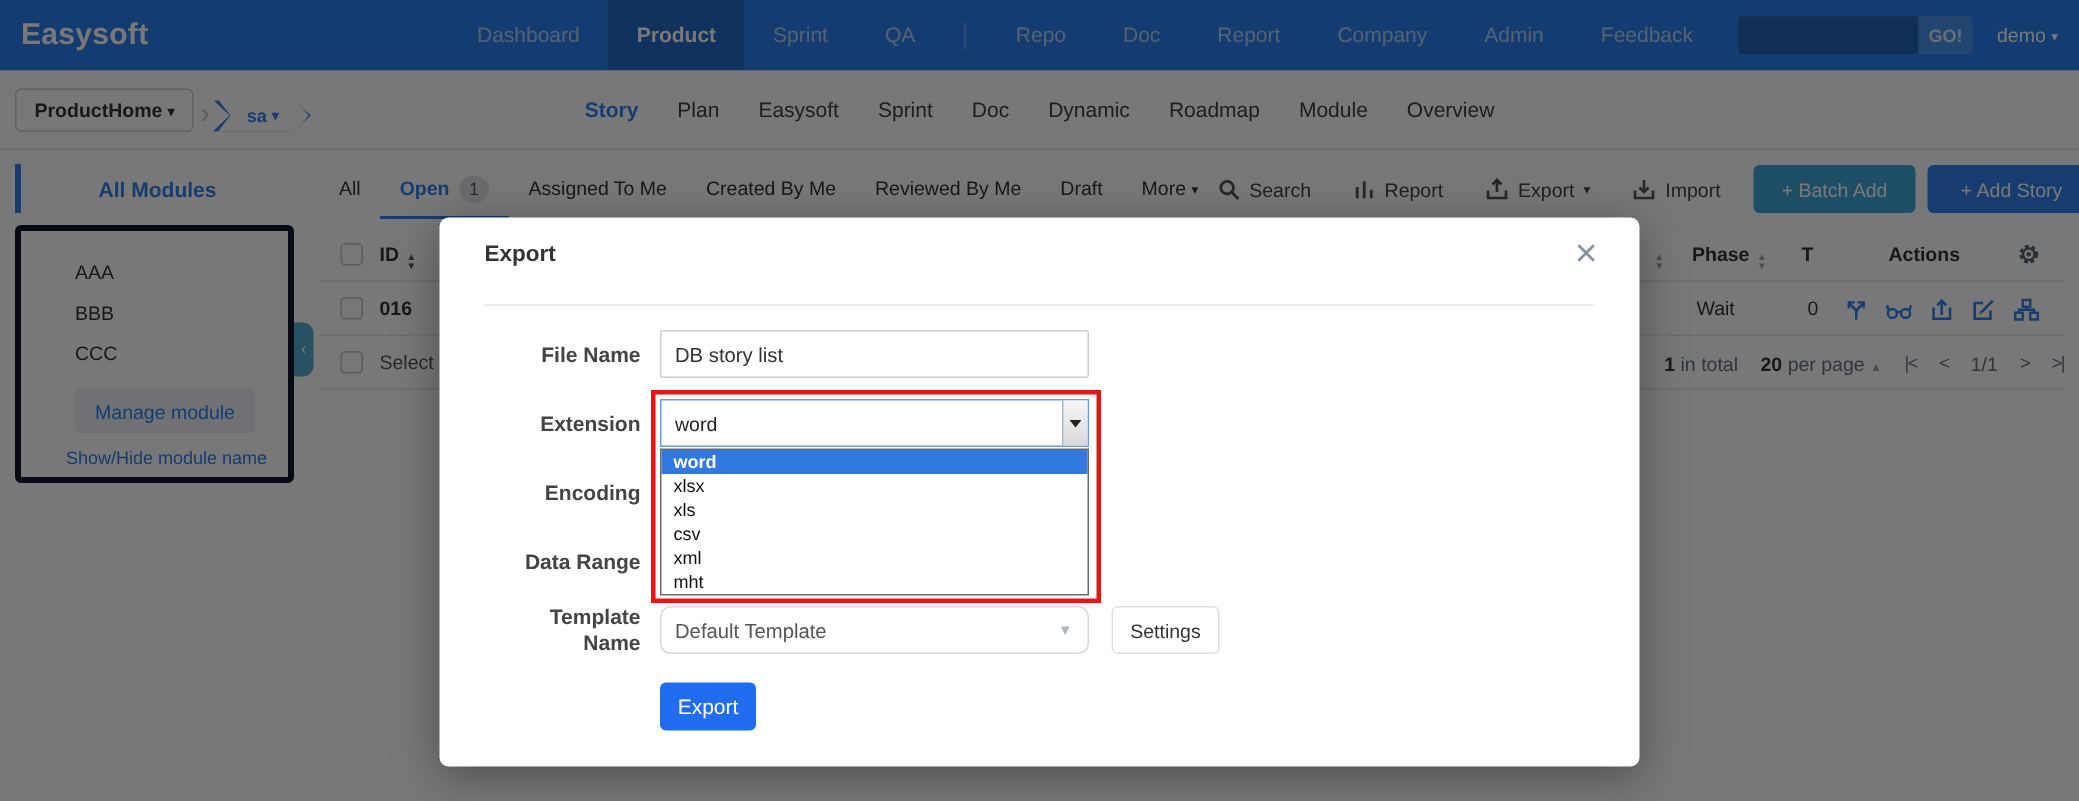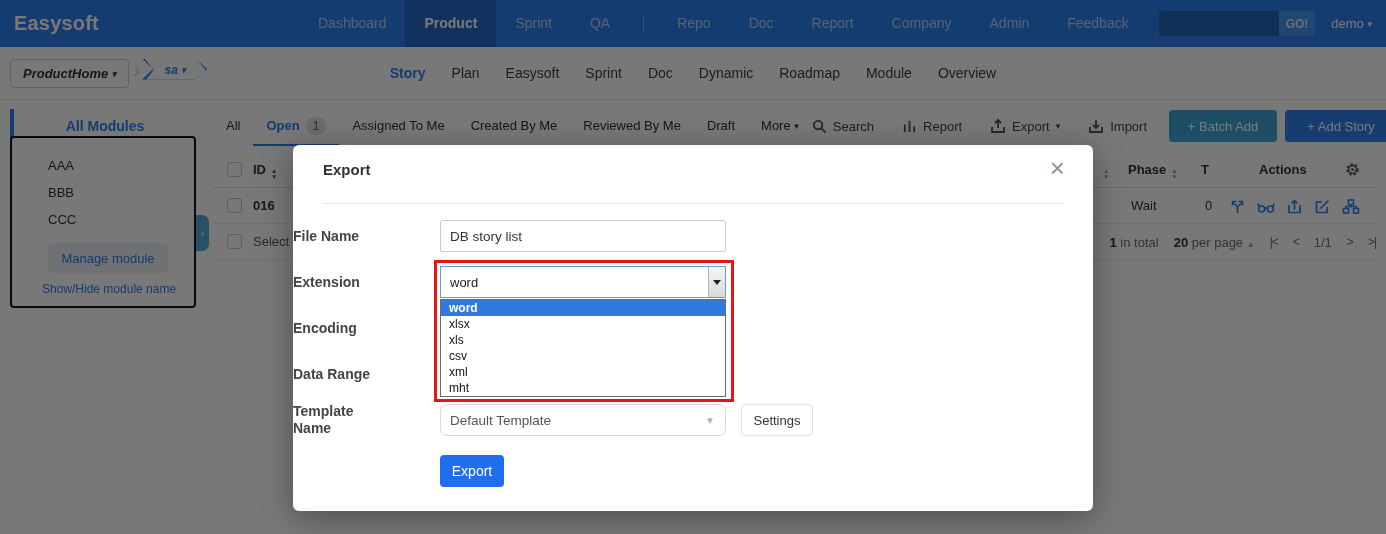--- a/index.html
+++ b/index.html
@@ -17,35 +17,35 @@
   .nav-item.active { background:rgba(0,0,0,.16); color:#fff; font-weight:700; }
   .nav-sep { width:1px; height:18px; background:rgba(255,255,255,.38); margin:0 14px; }
   .nav-right { margin-left:auto; display:flex; align-items:center; gap:10px; padding-right:14px; }
   .nav-search { width:120px; height:25px; border:none; background:rgba(0,0,0,.22); border-radius:2px 0 0 2px; padding:0 8px; color:#fff; font-size:13px; outline:none; }
   .go-btn { height:25px; margin-left:-10px; background:rgba(255,255,255,.14); color:rgba(255,255,255,.8); font-size:12px; font-weight:700; border:none; border-radius:0 2px 2px 0; padding:0 7px; cursor:pointer; }
   .nav-user { color:#fff; font-size:13px; cursor:pointer; margin-left:6px; white-space:nowrap; }
   .caret { font-size:9px; vertical-align:1px; }
 
   
   .subnav { position:absolute; left:0; top:47px; width:100%; height:53px; background:#fff; border-bottom:1px solid #e2e6eb; display:flex; align-items:center; }
-  .crumbs { display:flex; align-items:flex-start; margin-left:10px;font-style:italic; }
+  .crumbs { display:flex; align-items:flex-end; margin-left:10px; }
   .product-switcher { border:1px solid #c9ced6; border-radius:4px; padding:6px 12px; font-size:13px; font-weight:700; color:#333; cursor:pointer; background:#fff; white-space:nowrap; }
   .crumb-chev { color:#c3c8cf; font-size:20px; margin:0 2px 0 4px; }
   .branch-arrow { position:relative; display:inline-block; background:#2f80ed; clip-path:polygon(0 0, calc(100% - 12px) 0, 100% 50%, calc(100% - 12px) 100%, 0 100%, 11px 50%); padding:1.5px; cursor:pointer; }
   .branch-arrow .inner { clip-path:polygon(0 0, calc(100% - 11px) 0, 100% 50%, calc(100% - 11px) 100%, 0 100%, 10px 50%); background:#fff; padding:6px 20px 6px 21px; font-size:12px; font-weight:700; color:#2f80ed; white-space:nowrap; }
   .subnav-menu { position:absolute; left:50%; transform:translateX(-50%); display:flex; align-items:center; }
   .subnav-item { padding:0 13px; font-size:14px; color:#3a4049; cursor:pointer; white-space:nowrap; }
   .subnav-item.active { color:#2f80ed; font-weight:700; }
 
   
   .module-tab { position:absolute; left:10px; top:109px; width:190px; height:33px; background:#fff;
     clip-path:polygon(0 0, calc(100% - 13px) 0, 100% 50%, calc(100% - 13px) 100%, 0 100%);
     display:flex; align-items:center; justify-content:center; font-size:14px; font-weight:700; color:#2f80ed; cursor:pointer; }
   .module-tab::before { content:""; position:absolute; left:0; top:0; bottom:0; width:4px; background:#2f80ed; }
-  .module-panel { position:absolute; left:10px; top:136px; width:186px; height:172px; background:#fff; border:2px solid #0f172a; border-radius:4px; padding:14px 0 0 36px; }
+  .module-panel { position:absolute; left:10px; top:150px; width:186px; height:172px; background:#fff; border:4px solid #0f172a; border-radius:4px; padding:14px 0 0 36px; }
   .module-item { font-size:13px; color:#333; line-height:27px; cursor:pointer; }
   .manage-btn { margin:10px 0 0 0; width:120px; height:30px; background:#edf1f6; color:#2f80ed; font-size:13px; border:none; border-radius:4px; cursor:pointer; }
   .toggle-link { display:block; margin:9px 0 0 -6px; font-size:12px; color:#2f80ed; cursor:pointer; text-decoration:none; }
   .collapse-handle { position:absolute; left:196px; top:215px; width:13px; height:36px; background:#55aecf; border-radius:0 7px 7px 0; color:#fff; font-size:11px; display:flex; align-items:center; justify-content:center; cursor:pointer; }
 
   
   .toolbar { position:absolute; left:213px; top:106px; right:10px; height:40px; display:flex; align-items:center; }
   .tab { height:40px; line-height:40px; padding:0 13px; font-size:13px; color:#333; cursor:pointer; white-space:nowrap; }
   .tab.active { color:#2f80ed; font-weight:700; box-shadow:inset 0 -2px 0 #2f80ed; }
   .badge { display:inline-block; background:#e2e4e8; border-radius:9px; padding:0 7px; font-size:12px; line-height:18px; color:#5a6270; margin-left:6px; font-weight:400; }
@@ -71,21 +71,21 @@
   .pg-nav { font-size:12px; letter-spacing:-1px; color:#667080; cursor:pointer; }
   .pp-caret { font-size:8px; color:#9aa3ad; }
 
   
   .backdrop { position:absolute; inset:0; background:rgba(0,0,0,.53); z-index:40; }
   .modal { position:absolute; left:293px; top:145px; width:800px; height:366px; background:#fff; border-radius:6px; box-shadow:0 6px 30px rgba(0,0,0,.35); z-index:50; }
   .modal-title { position:absolute; left:30px; top:16px; font-size:15px; font-weight:700; color:#333; }
   .modal-close { position:absolute; right:28px; top:10px; font-size:26px; color:#8a93a2; cursor:pointer; line-height:1; font-weight:400; }
   .modal-divider { position:absolute; left:30px; right:30px; top:58px; border-top:1px solid #e8e8e8; }
   .frow { position:absolute; left:0; width:100%; height:32px; }
-  .flabel { position:absolute; left:0; top:0; width:134px; text-align:left; font-size:14px; font-weight:700; color:#444; line-height:32px; white-space:nowrap; }
+  .flabel { position:absolute; left:0; top:0; width:134px; text-align:right; font-size:14px; font-weight:700; color:#444; line-height:32px; white-space:nowrap; }
   .flabel.two-line { line-height:17px; top:-1px; }
   .fctrl { position:absolute; left:147px; top:0; width:286px; height:32px; }
   .text-input { width:100%; height:32px; border:1px solid #ccc; border-radius:2px; padding:0 9px; font-size:13.5px; color:#333; font-family:"Liberation Sans",sans-serif; outline:none; background:#fff; }
   .ext-select { width:100%; height:32px; border:1px solid #5e9fe0; background:#fff; display:flex; align-items:center; cursor:pointer; }
   .ext-select .val { flex:1; padding-left:9px; font-size:13px; color:#222; }
   .select-arrow-btn { width:17px; height:30px; border-left:1px solid #9db8d2; background:linear-gradient(#f6f6f6,#d9d9d9); display:flex; align-items:center; justify-content:center; cursor:pointer; }
   .select-arrow-btn .tri { width:0; height:0; border-left:4px solid transparent; border-right:4px solid transparent; border-top:5px solid #222; }
   .opt-list { position:absolute; left:147px; top:154px; width:286px; background:#fff; border:1px solid #6b6b6b; z-index:4; }
   .opt { height:16px; line-height:16px; font-size:12px; color:#111; padding-left:8px; cursor:pointer; }
   .opt.selected { background:#3179de; color:#fff; font-weight:700; }

